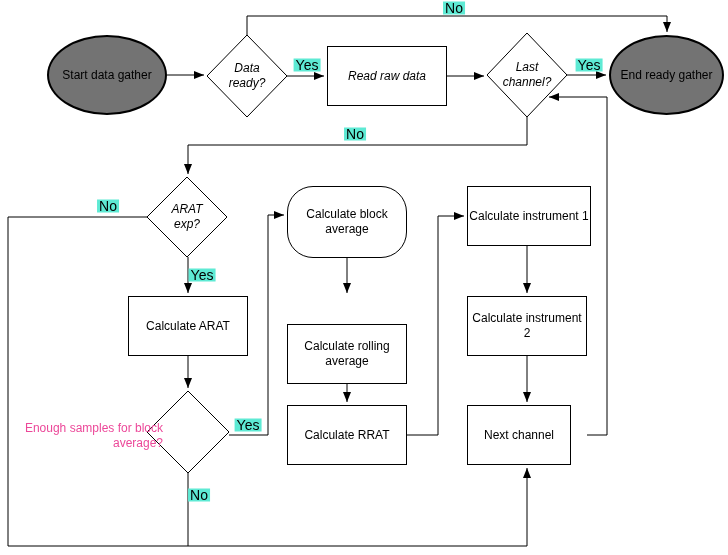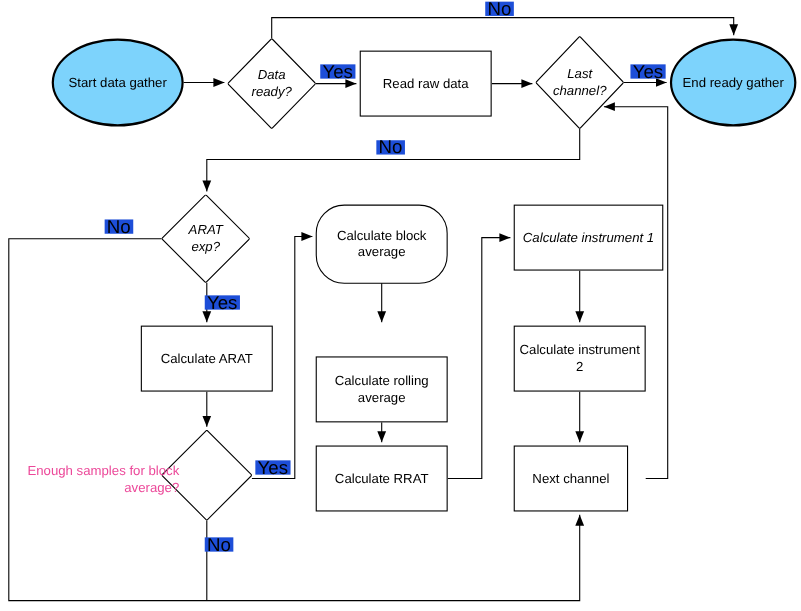--- a/index.html
+++ b/index.html
@@ -4,47 +4,47 @@
 <style>
   html,body{margin:0;padding:0;background:#ffffff;}
   body{width:728px;height:555px;position:relative;overflow:hidden;
        font-family:"Liberation Sans", sans-serif;}
   #canvas{position:absolute;left:0;top:0;width:728px;height:555px;}
   #connectors{position:absolute;left:0;top:0;z-index:1;}
   .node{position:absolute;display:flex;align-items:center;justify-content:center;
         text-align:center;font-size:12px;line-height:15px;color:#000;
         box-sizing:border-box;z-index:2;}
   .rect{background:#ffffff;border:1px solid #000000;}
-  .terminator{background:#7dd3fc;border:2px solid #000000;border-radius:50%;}
+  .terminator{background:#737373;border:2px solid #000000;border-radius:50%;}
   .diamond{background:transparent;border:none;font-style:italic;}
   .diamond svg{position:absolute;left:0;top:0;width:100%;height:100%;}
   .diamond .dlabel{position:relative;z-index:1;max-width:56px;}
   
-  #n-read-raw     {left:327px;top:46px; width:120px;height:60px;}
+  #n-read-raw     {left:327px;top:46px; width:120px;height:60px;font-style:italic;}
   #n-calc-block   {left:287px;top:186px;width:120px;height:72px;border-radius:26px;}
   #n-calc-rolling {left:287px;top:296px;width:120px;height:60px;margin-top:28px;}
   #n-calc-rrat    {left:287px;top:405px;width:120px;height:60px;}
-  #n-calc-instr1  {left:467px;top:186px;width:136px;height:60px;font-style:italic;}
+  #n-calc-instr1  {left:467px;top:186px;width:124px;height:60px;}
   #n-calc-instr2  {left:467px;top:296px;width:120px;height:60px;}
   #n-next-channel {left:467px;top:405px;width:104px;height:60px;}
   #n-calc-arat    {left:128px;top:296px;width:120px;height:60px;}
   
   #n-start{left:47px; top:35px;width:120px;height:80px;}
   #n-end  {left:609px;top:35px;width:115px;height:80px;}
   
   #n-data-ready  {left:207px;top:35px; width:80px;height:82px;}
   #n-last-channel{left:487px;top:33px; width:80px;height:84px;}
   #n-arat-exp    {left:147px;top:177px;width:80px;height:80px;}
   #n-enough      {left:147px;top:391px;width:82px;height:82px;}
   
   #lbl-enough{position:absolute;left:23px;top:421px;width:140px;text-align:right;
               font-size:12px;line-height:15px;color:#ec4899;z-index:2;}
   
-  .elabel{position:absolute;transform:translate(-50%,-50%);font-size:17px;
-          line-height:13px;color:#000;background:#1d4ed8;padding:0 2px;z-index:3;}
+  .elabel{position:absolute;transform:translate(-50%,-50%);font-size:14px;
+          line-height:13px;color:#000;background:#5eead4;padding:0 2px;z-index:3;}
   #el-dr-no  {left:454px;top:8px;}
   #el-dr-yes {left:307px;top:65px;}
   #el-lc-yes {left:589px;top:65px;}
   #el-lc-no  {left:355px;top:134px;}
   #el-ar-no  {left:108px;top:206px;}
   #el-ar-yes {left:202px;top:275px;}
   #el-en-yes {left:248px;top:425px;}
   #el-en-no  {left:199px;top:495px;}
 </style>
 </head>

